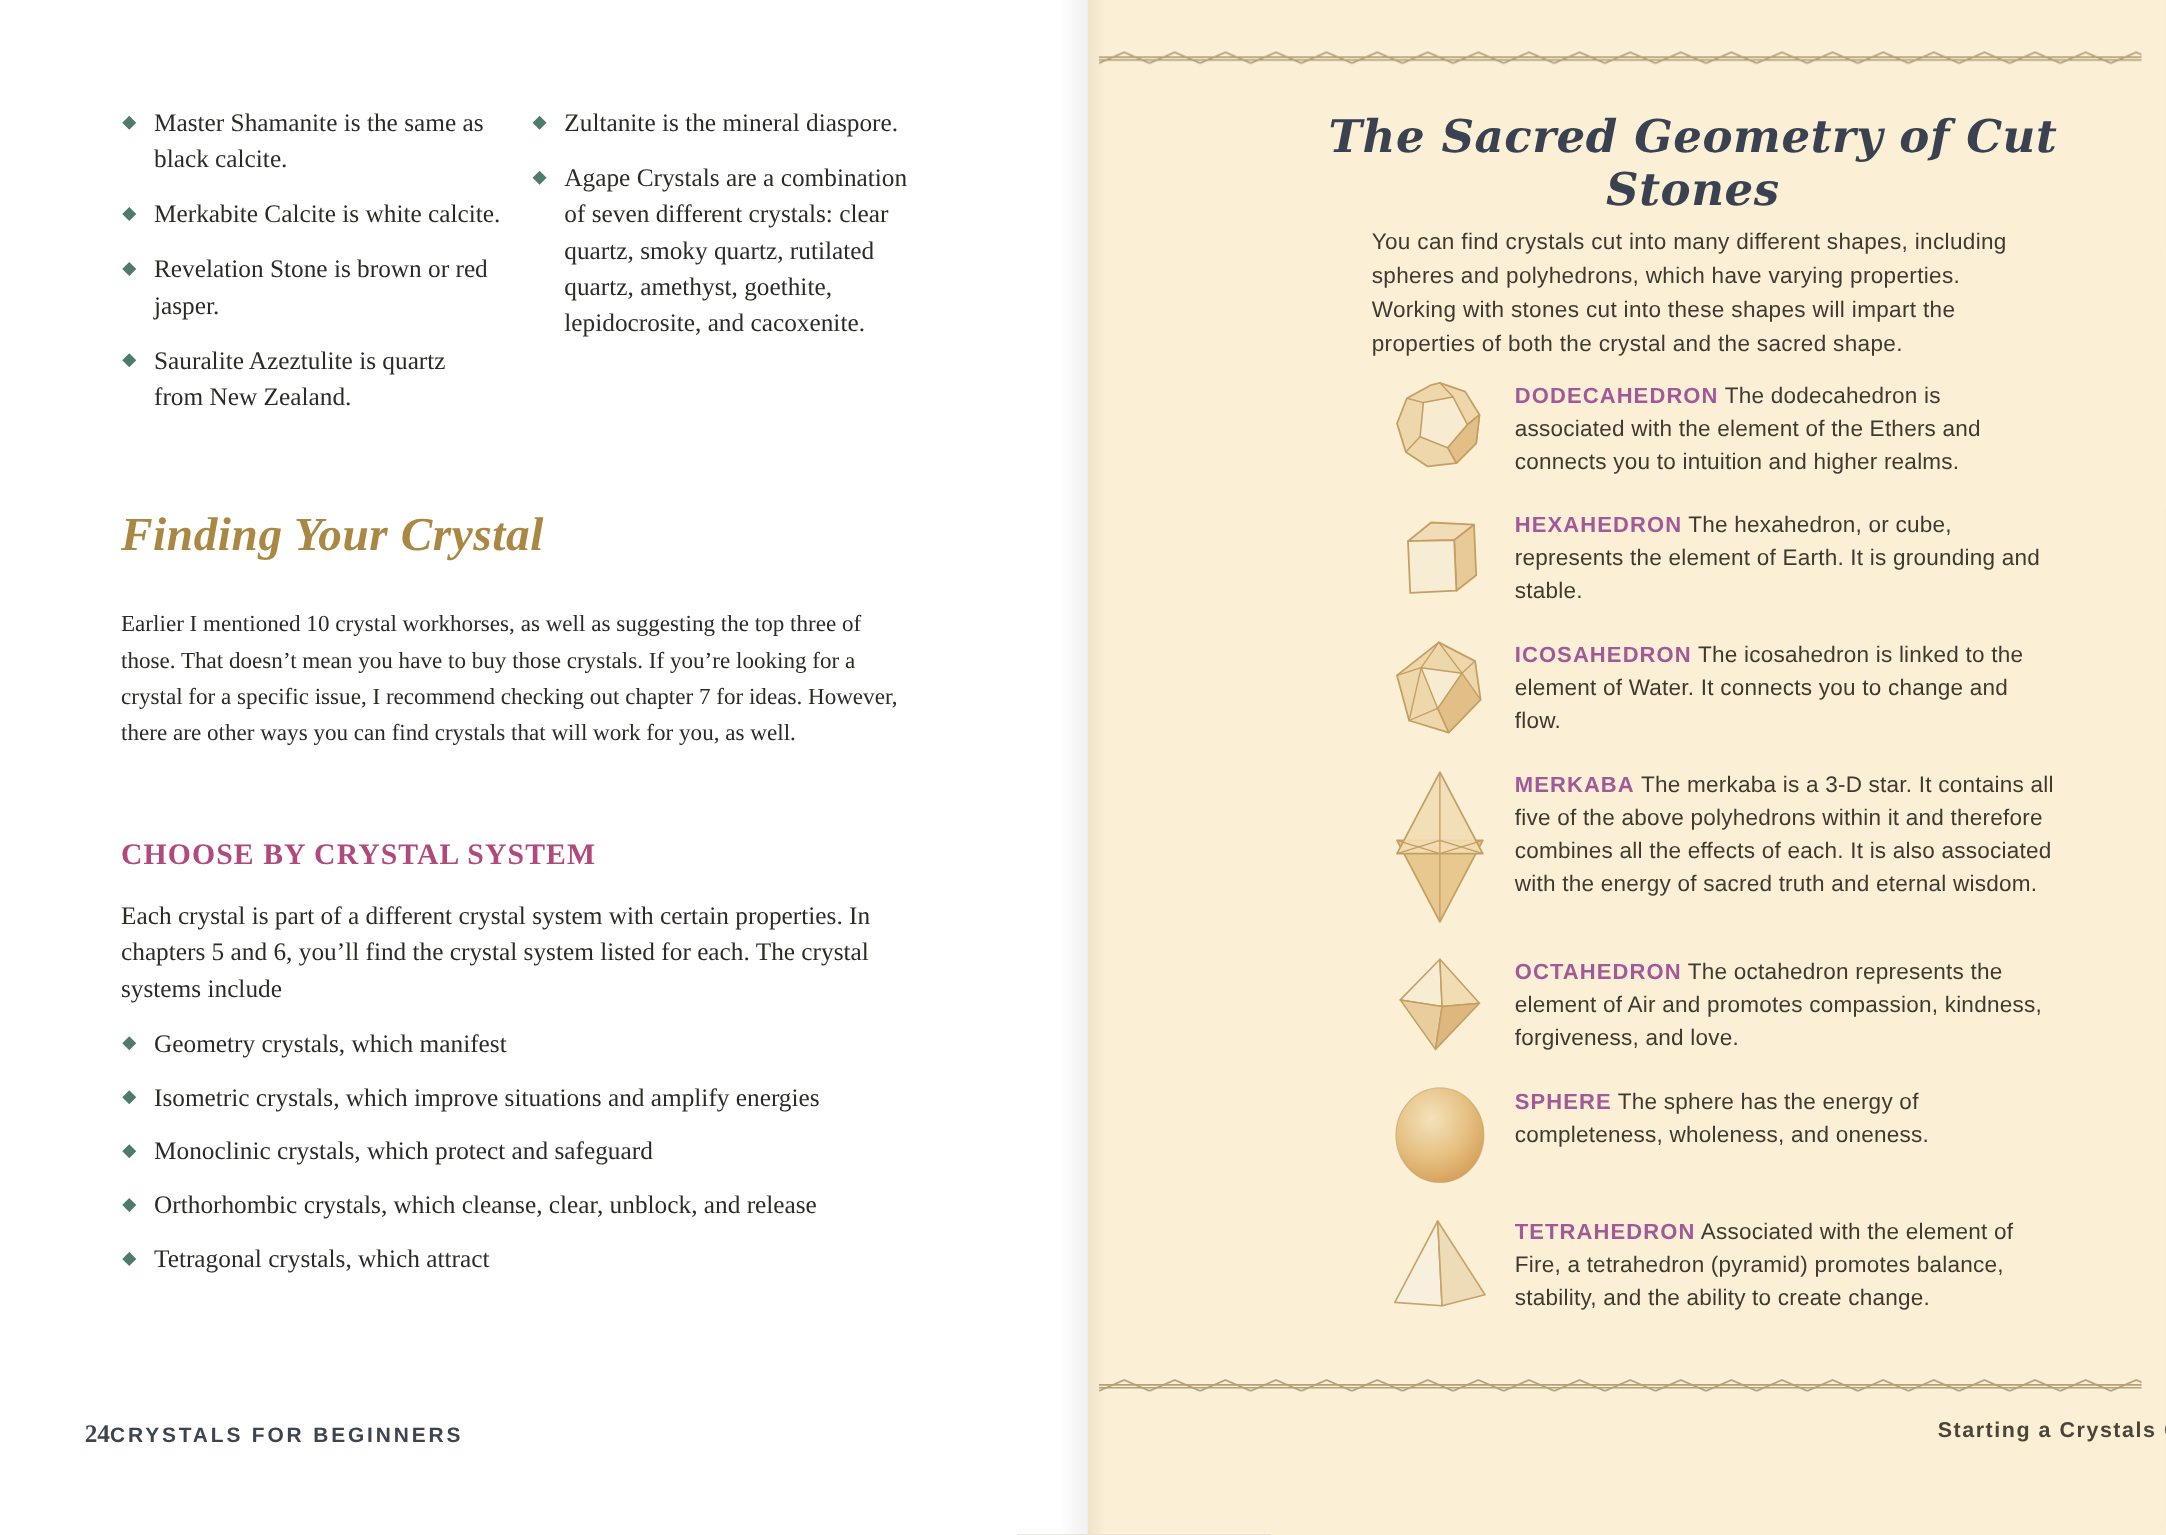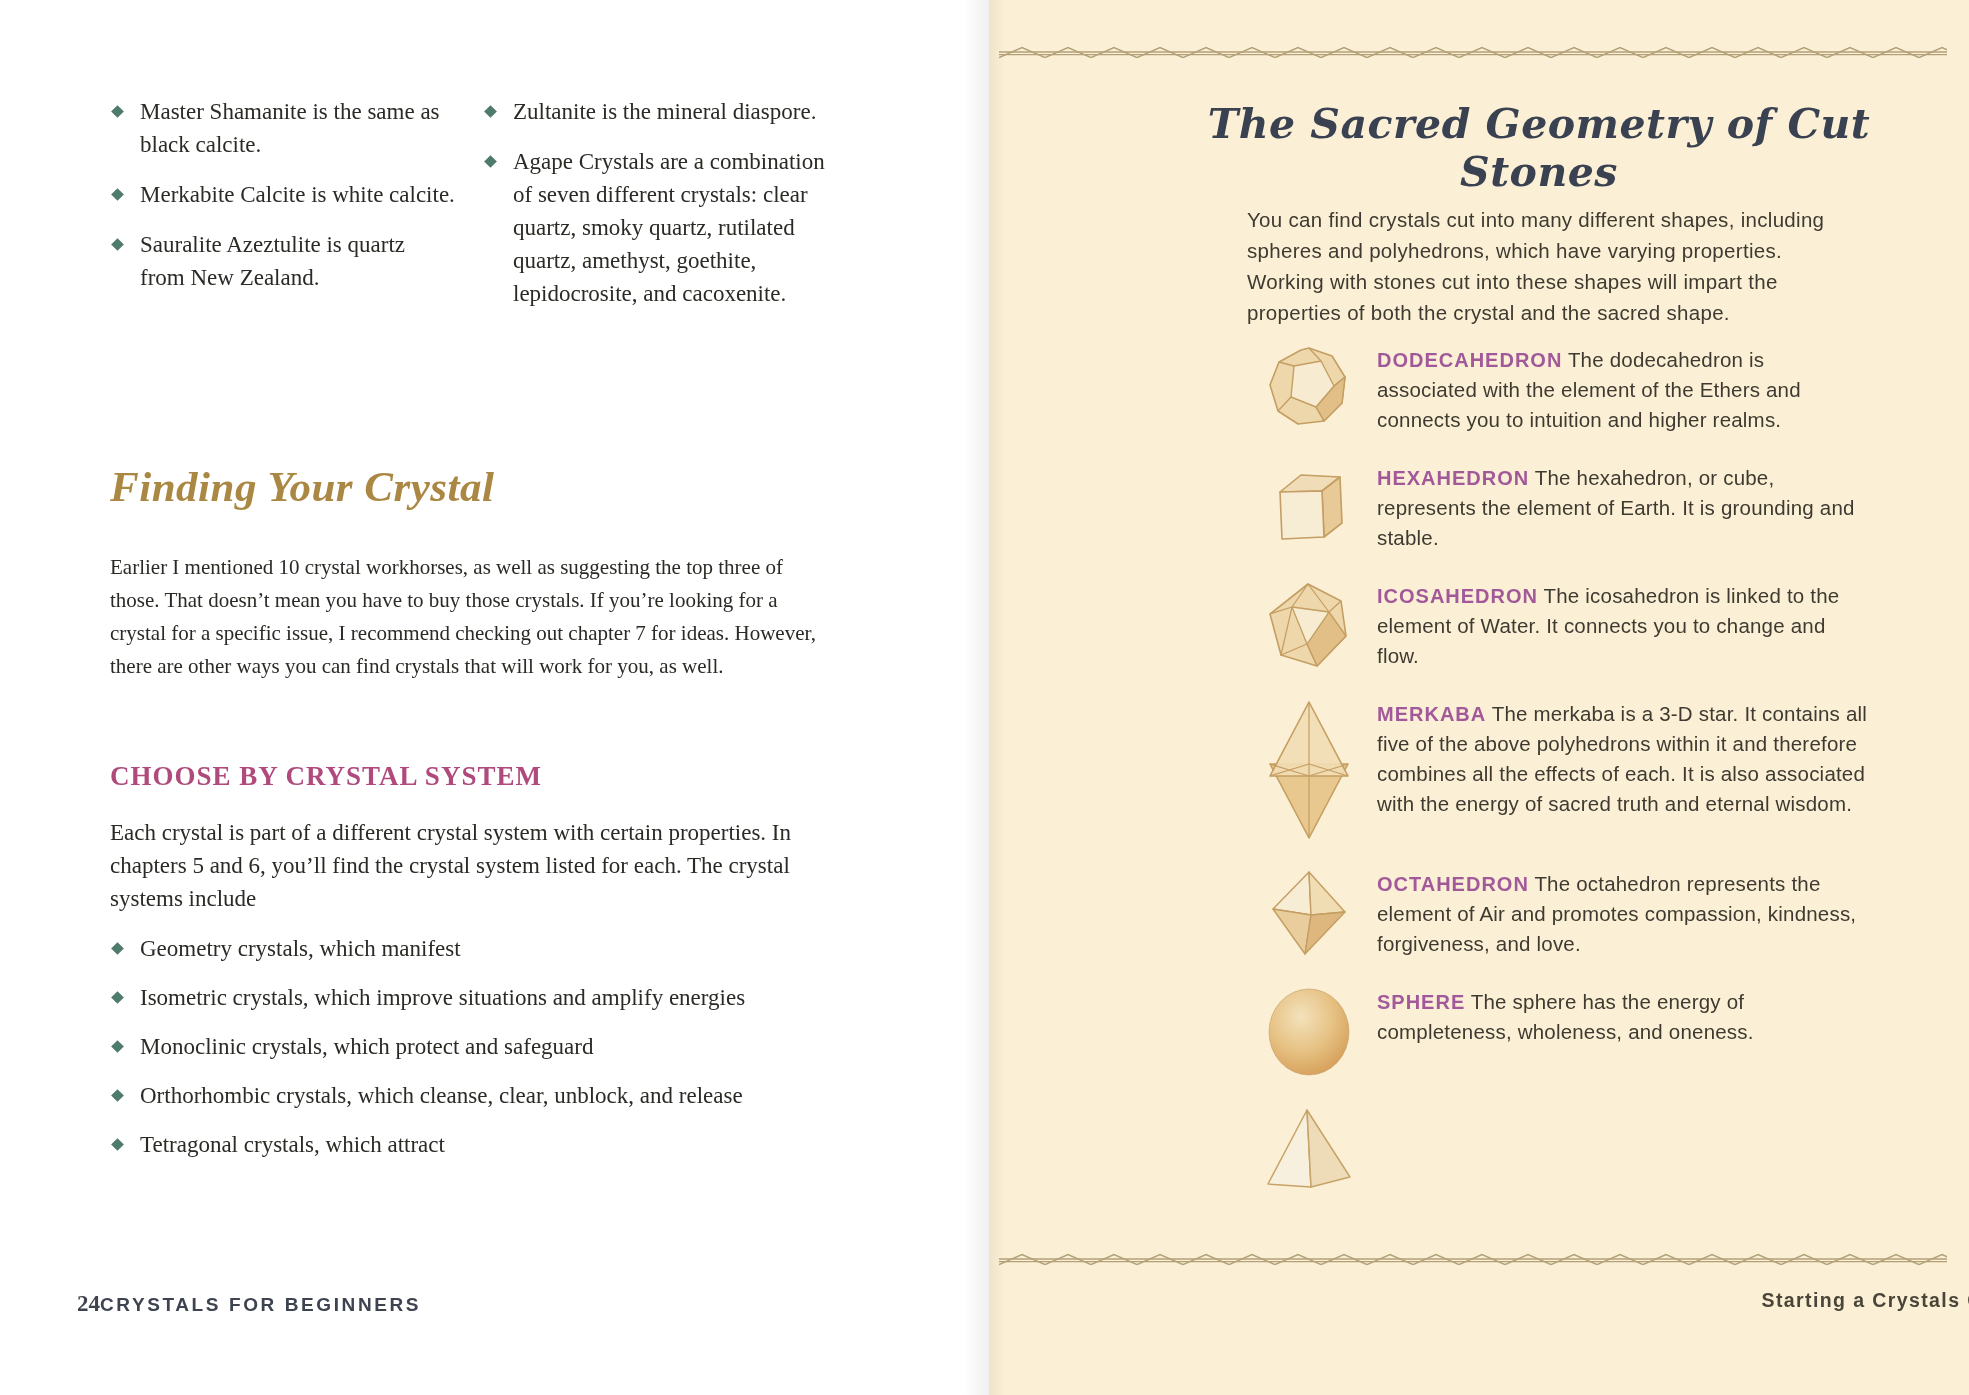--- a/index.html
+++ b/index.html
@@ -113,20 +113,24 @@
 
     <div class="bullet-grid">
       <ul class="bullets">
         <li class="bullet-item">
           <span class="diamond"></span>
           <span>Master Shamanite is the same as black calcite.</span>
         </li>
         <li class="bullet-item">
           <span class="diamond"></span>
           <span>Merkabite Calcite is white calcite.</span>
+        </li>
+        <li class="bullet-item">
+          <span class="diamond"></span>
+          <span>Revelation Stone is brown or red jasper.</span>
         </li>
         <li class="bullet-item">
           <span class="diamond"></span>
           <span>Sauralite Azeztulite is quartz from New Zealand.</span>
         </li>
       </ul>
       <ul class="bullets">
         <li class="bullet-item">
           <span class="diamond"></span>
           <span>Zultanite is the mineral diaspore.</span>
@@ -286,20 +290,24 @@
         </p>
       </li>
 
       <li class="shape-entry">
         <span class="icon-cell">
           <svg width="92" height="84" viewBox="0 0 92 84">
             <polygon points="44,5 5,79 48,82" fill="#f8f0de" stroke="#c8a368" stroke-width="1.5" stroke-linejoin="round"></polygon>
             <polygon points="44,5 48,82 87,72" fill="#eedcb8" stroke="#c8a368" stroke-width="1.5" stroke-linejoin="round"></polygon>
           </svg>
         </span>
+        <p class="shape-text">
+          <span class="shape-label">TETRAHEDRON</span>
+          <span>Associated with the element of Fire, a tetrahedron (pyramid) promotes balance, stability, and the ability to create change.</span>
+        </p>
       </li>
 
     </ul>
 
     <svg class="zigzag zigzag-bottom" preserveAspectRatio="none">
       <defs>
         <pattern id="zz-bot" width="46" height="18" patternUnits="userSpaceOnUse">
           <line x1="0" y1="8" x2="46" y2="8" stroke="#b3a078" stroke-width="1.4"></line>
           <line x1="0" y1="10.6" x2="46" y2="10.6" stroke="#b3a078" stroke-width="1.4"></line>
           <path d="M0,13.5 L23,3.5 L46,13.5" fill="none" stroke="#b3a078" stroke-width="1.6"></path>

